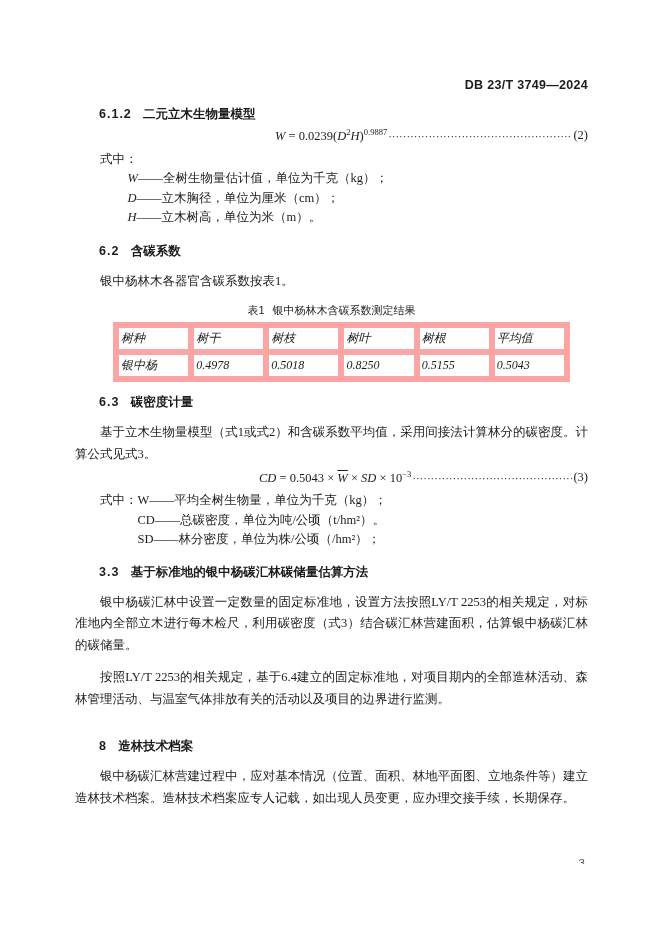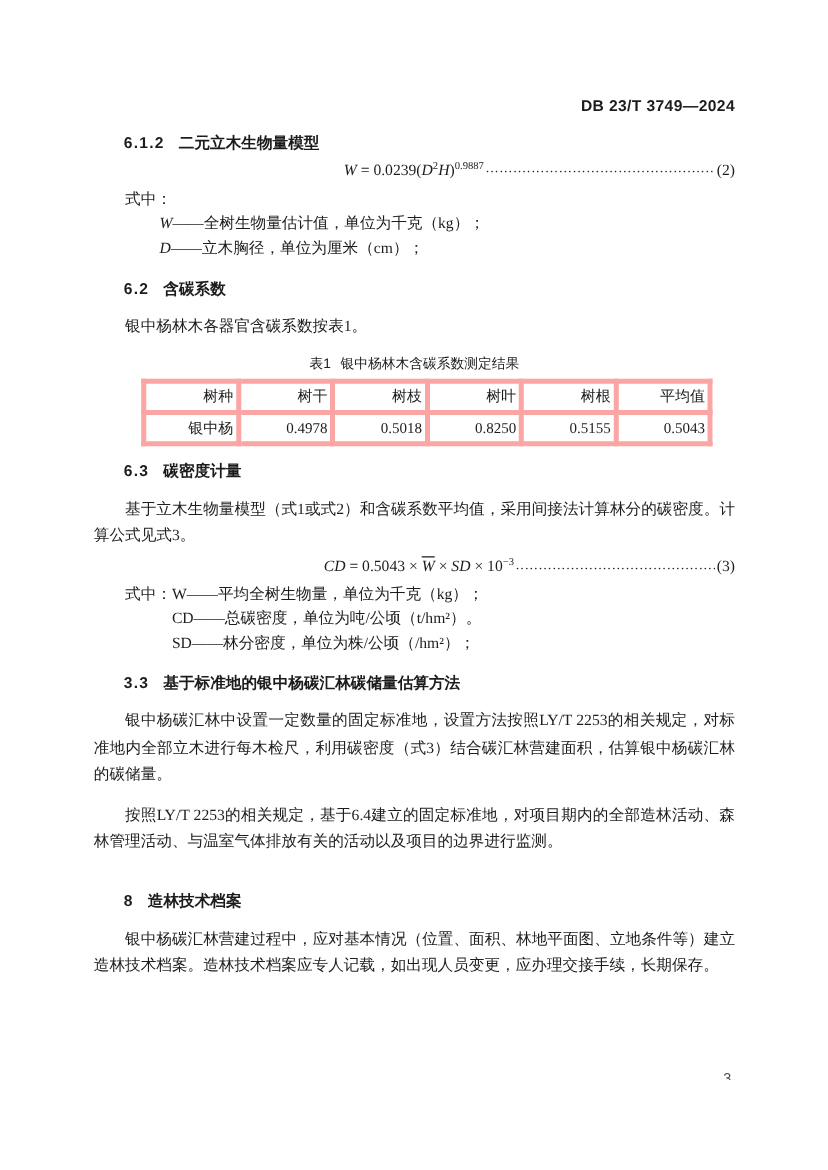--- a/index.html
+++ b/index.html
@@ -37,21 +37,21 @@
   .mt-30 { margin-top: 30px; }
   .para {
     font-size: 12.5px;
     line-height: 21.5px;
     text-indent: 2em;
     text-align: justify;
     margin: 11px 0 0 0;
   }
   .formula-row {
     display: flex;
-    align-items: flex-end;
+    align-items: center;
     font-size: 12.5px;
     margin: 4px 0 0 0;
   }
   .f-indent-2 { width: 200px; flex: none; }
   .f-indent-3 { width: 184px; flex: none; }
   .formula {
     font-family: "Liberation Serif", "DejaVu Serif", serif;
     white-space: pre;
     flex: none;
   }
@@ -101,25 +101,26 @@
   .tbl-caption .cap-label { margin-right: 0.7em; }
   table.coef {
     border-collapse: collapse;
     table-layout: fixed;
     width: 457px;
     margin-left: 38px;
     font-size: 12px;
     border: 1.5px solid #111;
   }
   table.coef td {
-    border: 4px solid #fca5a5;
-    text-align: right;
+    border: 6px solid #fca5a5;
+    text-align: left;
     height: 21px;
     padding: 0 2px;
     font-weight: normal;
+    font-style: italic;
   }
   .page-number {
     position: absolute;
     top: 857px;
     right: 77px;
     font-family: "Liberation Sans", "DejaVu Sans", sans-serif;
     font-size: 11.5px;
     color: #4a4a4a;
   }
 </style>
@@ -140,20 +141,23 @@
     <span class="leader">·······················································································································</span>
     <span class="f-num">(2)</span>
   </div>
 
   <div class="where-line">式中：</div>
   <div class="def-line">
     <span class="sym">W</span><span>——全树生物量估计值，单位为千克（kg）；</span>
   </div>
   <div class="def-line">
     <span class="sym">D</span><span>——立木胸径，单位为厘米（cm）；</span>
+  </div>
+  <div class="def-line">
+    <span class="sym">H</span><span>——立木树高，单位为米（m）。</span>
   </div>
 
   <div class="sec-heading mt-15">
     <span class="sec-num">6.2</span><span>含碳系数</span>
   </div>
   <div class="para">银中杨林木各器官含碳系数按表1。</div>
 
   <div class="tbl-caption">
     <span class="cap-label">表1</span><span>银中杨林木含碳系数测定结果</span>
   </div>

